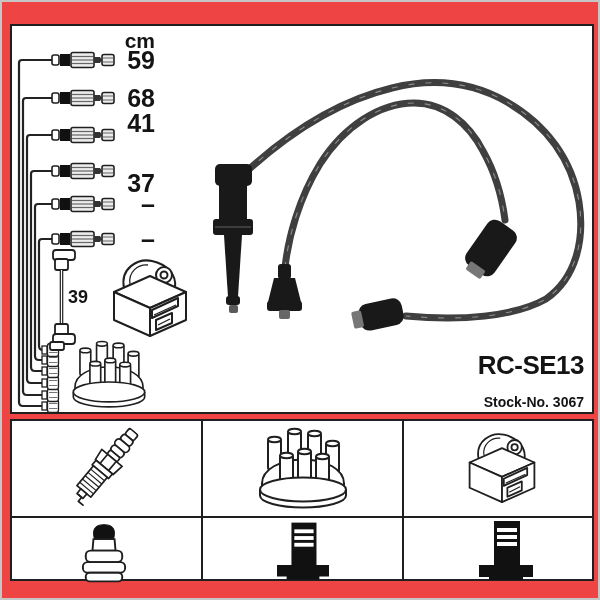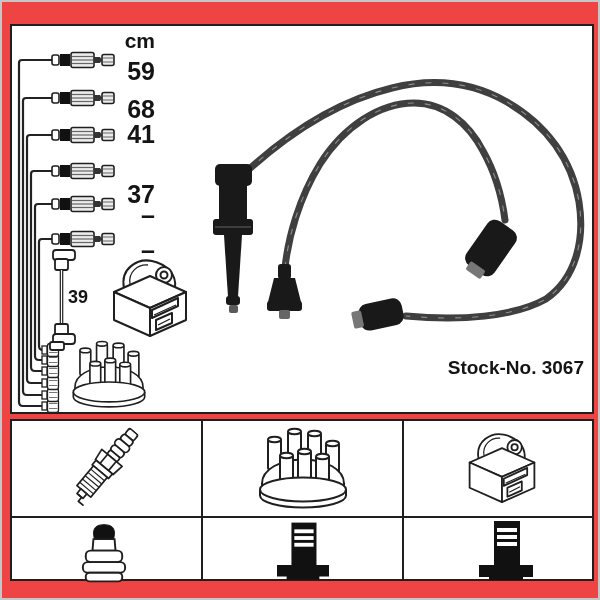--- a/index.html
+++ b/index.html
@@ -8,28 +8,28 @@
     box-sizing:border-box;border:2px solid #c6c6c6;overflow:hidden;
     font-family:"Liberation Sans", sans-serif;color:#1a1a1a;
   }
   .panel{
     position:absolute;left:8px;top:22px;width:584px;height:390px;
     border:2px solid #1f1f1f;box-sizing:border-box;z-index:1;background:#fff;
   }
   .art{position:absolute;left:0;top:0;z-index:2;pointer-events:none;}
   .txt{position:absolute;z-index:3;font-weight:700;color:#141414;}
   .unit{left:105px;top:27px;width:48px;text-align:right;font-size:21px;}
-  .len{left:105px;width:48px;text-align:right;font-size:25px;line-height:26px;margin-top:11px;}
+  .len{left:105px;width:48px;text-align:right;font-size:25px;line-height:26px;}
   .len.l0{top:45px}.len.l1{top:83px}.len.l2{top:108px}.len.l3{top:168px}
   .len.dash{font-weight:900;padding-right:10px;}
   .len.l4{top:189px}.len.l5{top:224px}
   .lead39{left:66px;top:285px;font-size:18px;}
   .pid{left:330px;top:349px;width:252px;text-align:right;}
   .pid .code{font-size:26px;letter-spacing:-0.5px;line-height:28px;}
-  .pid .stock{font-size:19px;line-height:22px;margin-top:6px;}
+  .pid .stock{font-size:14px;line-height:22px;margin-top:12px;}
   .grid{
     position:absolute;left:8px;top:417px;width:584px;height:162px;z-index:1;
     border:2px solid #1f1f1f;box-sizing:border-box;
     display:grid;grid-template-columns:191px 201px 1fr;grid-template-rows:97px 1fr;
     background:#fff;
   }
   .cell{box-sizing:border-box;}
   .cell.br{border-right:2px solid #1f1f1f;}
   .cell.bb{border-bottom:2px solid #1f1f1f;}
 </style>
@@ -243,16 +243,17 @@
 
   <div class="txt unit">cm</div>
   <div class="txt len l0">59</div>
   <div class="txt len l1">68</div>
   <div class="txt len l2">41</div>
   <div class="txt len l3">37</div>
   <div class="txt len l4 dash">–</div>
   <div class="txt len l5 dash">–</div>
   <div class="txt lead39">39</div>
   <div class="txt pid">
+    <div class="code">RC-SE13</div>
     <div class="stock">Stock-No. 3067</div>
   </div>
 
 </div>
 
 </body></html>

